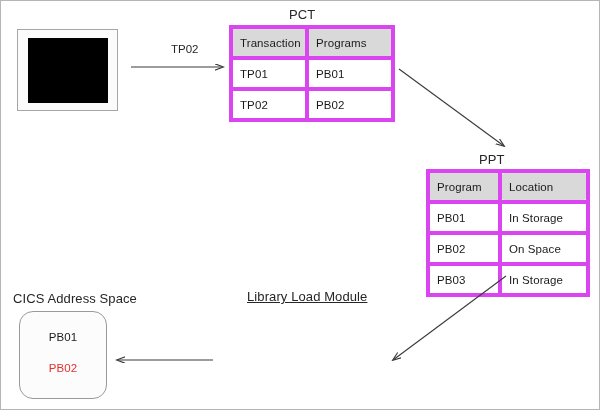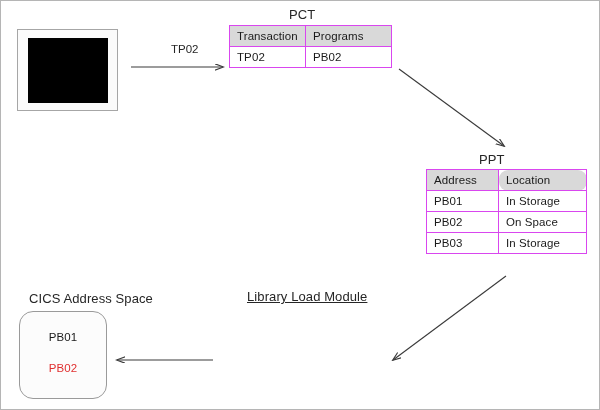--- a/index.html
+++ b/index.html
@@ -52,25 +52,25 @@
   
   table.grid {
     position: absolute;
     border-collapse: collapse;
     font-size: 11.5px;
     background: #ffffff;
     table-layout: fixed;
   }
   table.grid th,
   table.grid td {
-    border: 1px solid #d946ef;
+    border: 4px solid #d946ef;
     padding: 3px 7px;
     text-align: left;
     font-weight: normal;
-    height: 21px;
+    height: 31px;
     box-sizing: border-box;
     white-space: nowrap;
     color: #1a1a1a;
     letter-spacing: .1px;
   }
   table.grid th {
     background: #d9d9d9;
   }
   td.hl, th.hl { color: #e03030; }
 
@@ -126,32 +126,36 @@
 
   <table class="grid" style="left:228px; top:24px; width:162px;">
     <thead>
       <tr>
         <th style="width:76px;">Transaction</th>
         <th style="width:86px;">Programs</th>
       </tr>
     </thead>
     <tbody>
       <tr>
+        <td>TP01</td>
+        <td>PB01</td>
+      </tr>
+      <tr>
         <td class="hl">TP02</td>
         <td class="hl">PB02</td>
       </tr>
     </tbody>
   </table>
 
   <div class="caption" style="left:478px; top:151px;">PPT</div>
 
   <table class="grid" style="left:425px; top:168px; width:160px;">
     <thead>
       <tr>
-        <th style="width:72px;">Address</th>
+        <th style="width:72px;">Program</th>
         <th style="width:88px;border-radius:9px;">Location</th>
       </tr>
     </thead>
     <tbody>
       <tr>
         <td>PB01</td>
         <td>In Storage</td>
       </tr>
       <tr>
         <td class="hl">PB02</td>
@@ -160,21 +164,21 @@
       <tr>
         <td>PB03</td>
         <td>In Storage</td>
       </tr>
     </tbody>
   </table>
 
   <div class="caption" style="left:246px; top:288px;text-decoration:underline;">Library Load Module</div>
 
 
-  <div class="caption" style="left:12px; top:290px;margin-left:16px;">CICS Address Space</div>
+  <div class="caption" style="left:12px; top:290px;">CICS Address Space</div>
 
   <div class="cics-box">
     <div class="cics-line l1">PB01</div>
     <div class="cics-line l2">PB02</div>
   </div>
 
   <svg id="arrows" viewBox="0 0 600 410">
     <defs>
       <marker id="ah" markerWidth="9" markerHeight="9" refX="7.5" refY="3" orient="auto" markerUnits="strokeWidth">
         <path d="M0,0 L8,3 L0,6" fill="none" stroke="#3a3a3a" stroke-width="1"></path>

